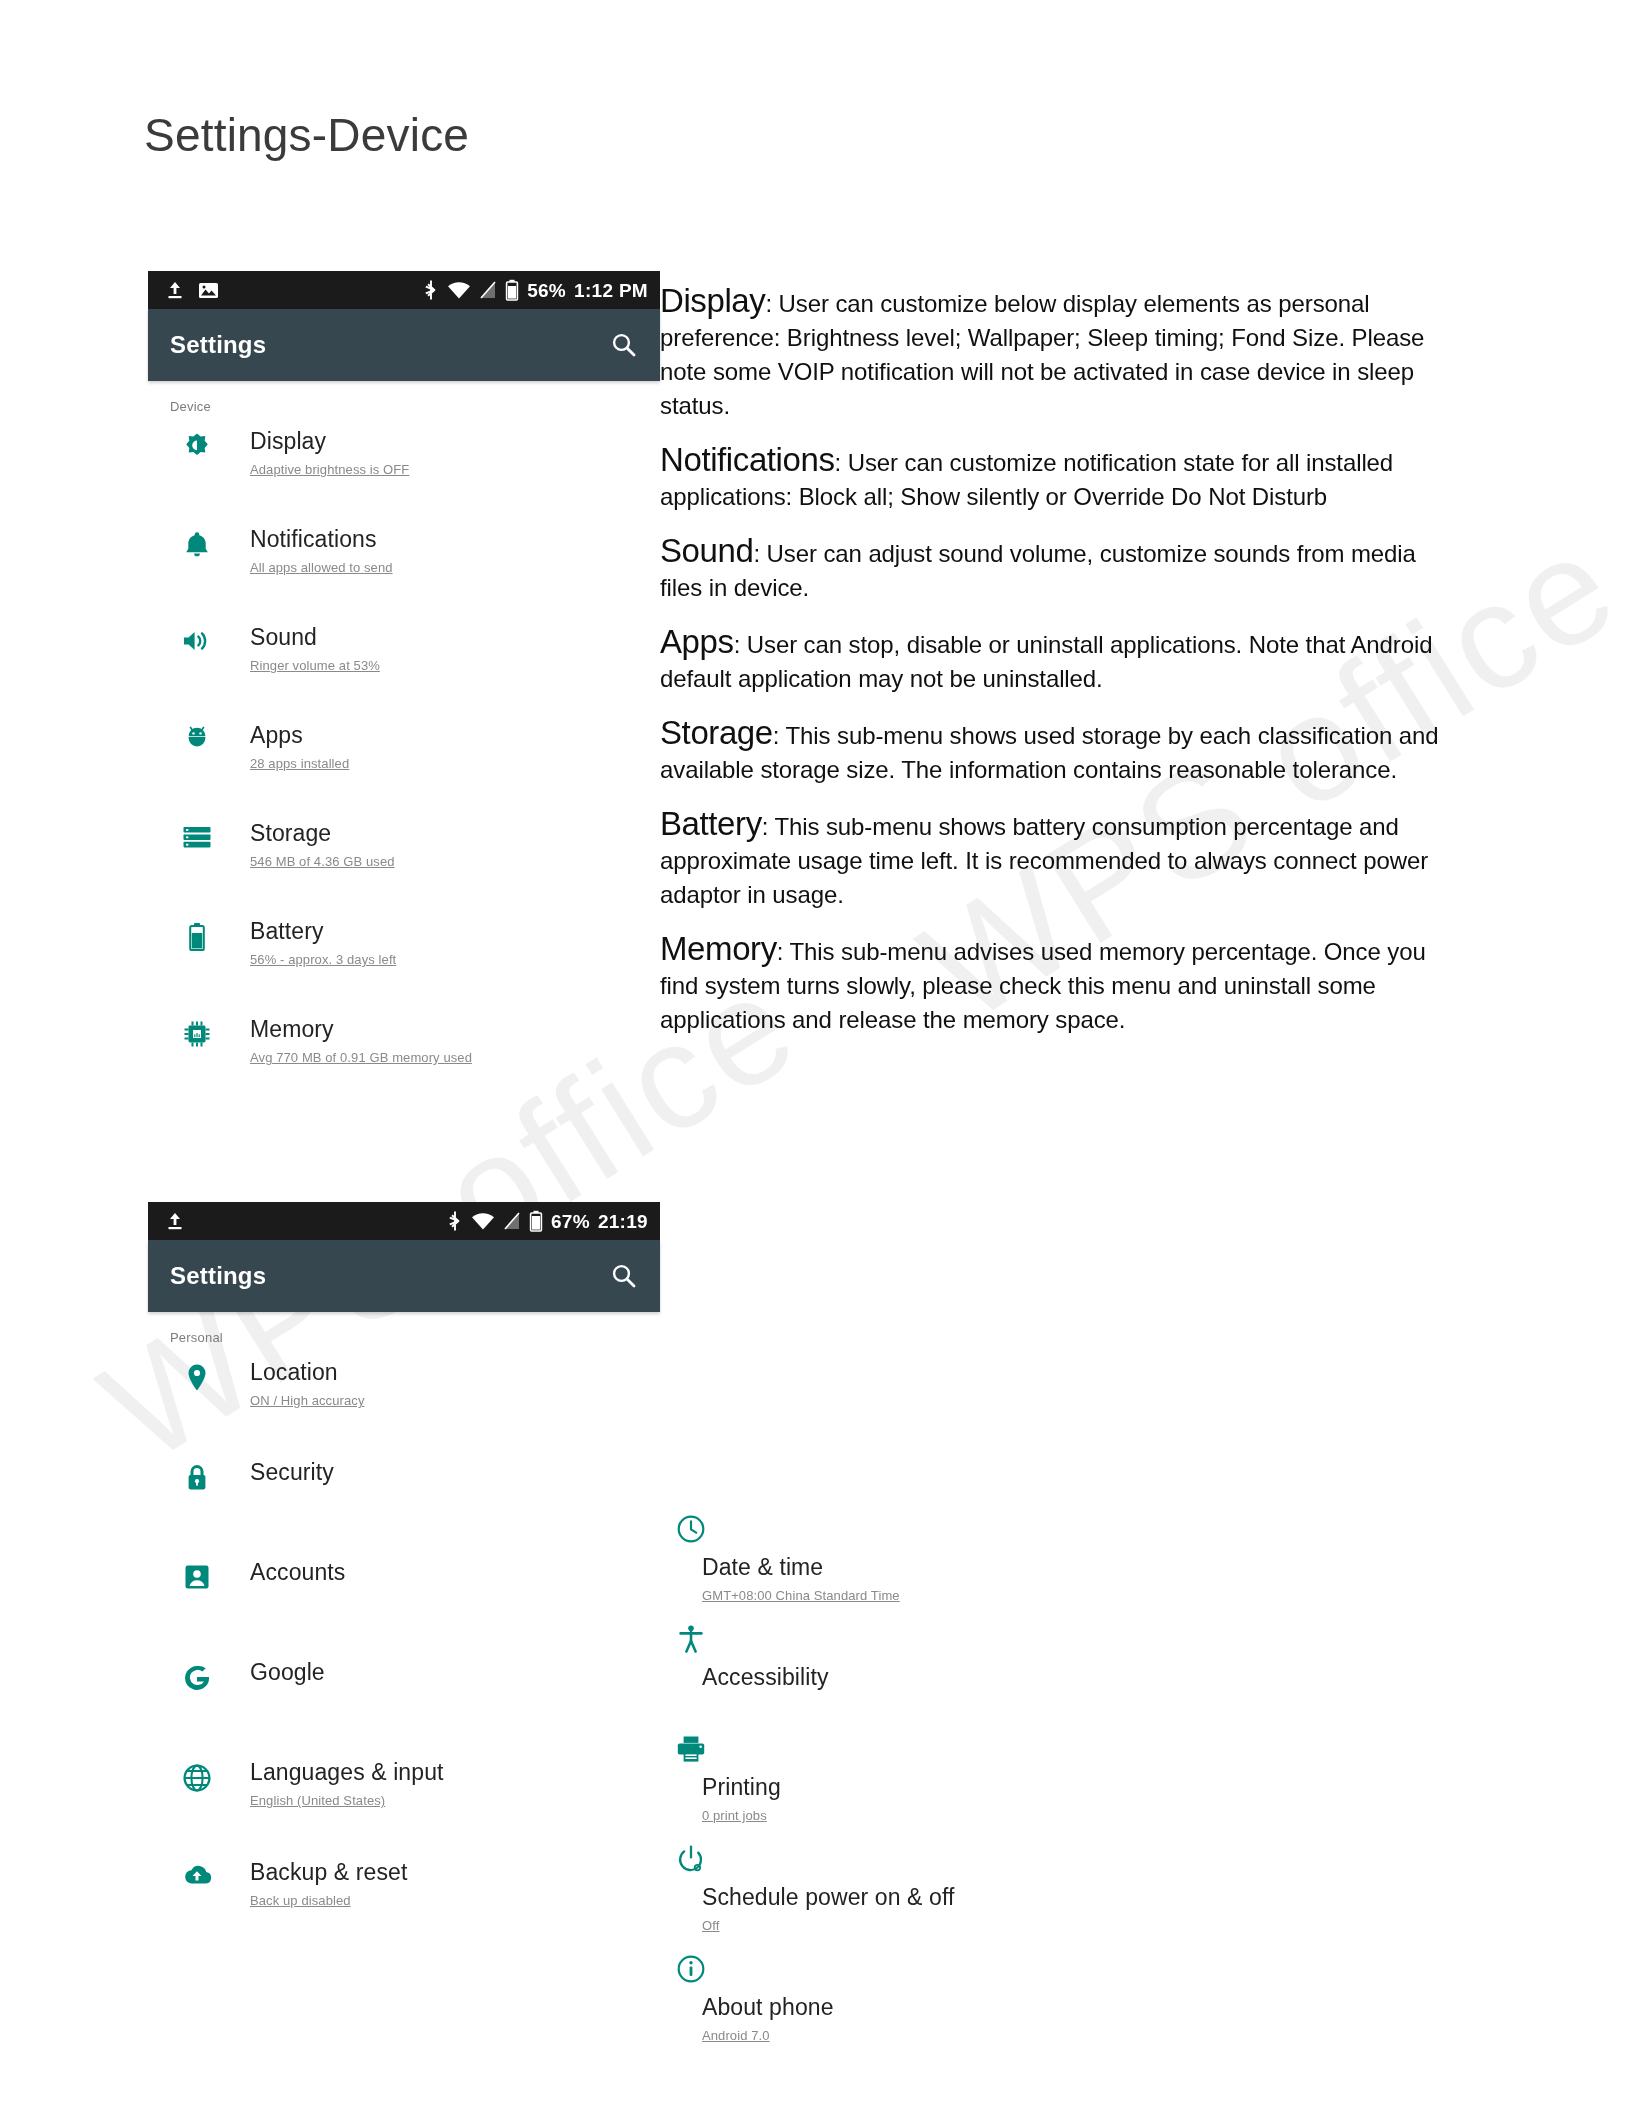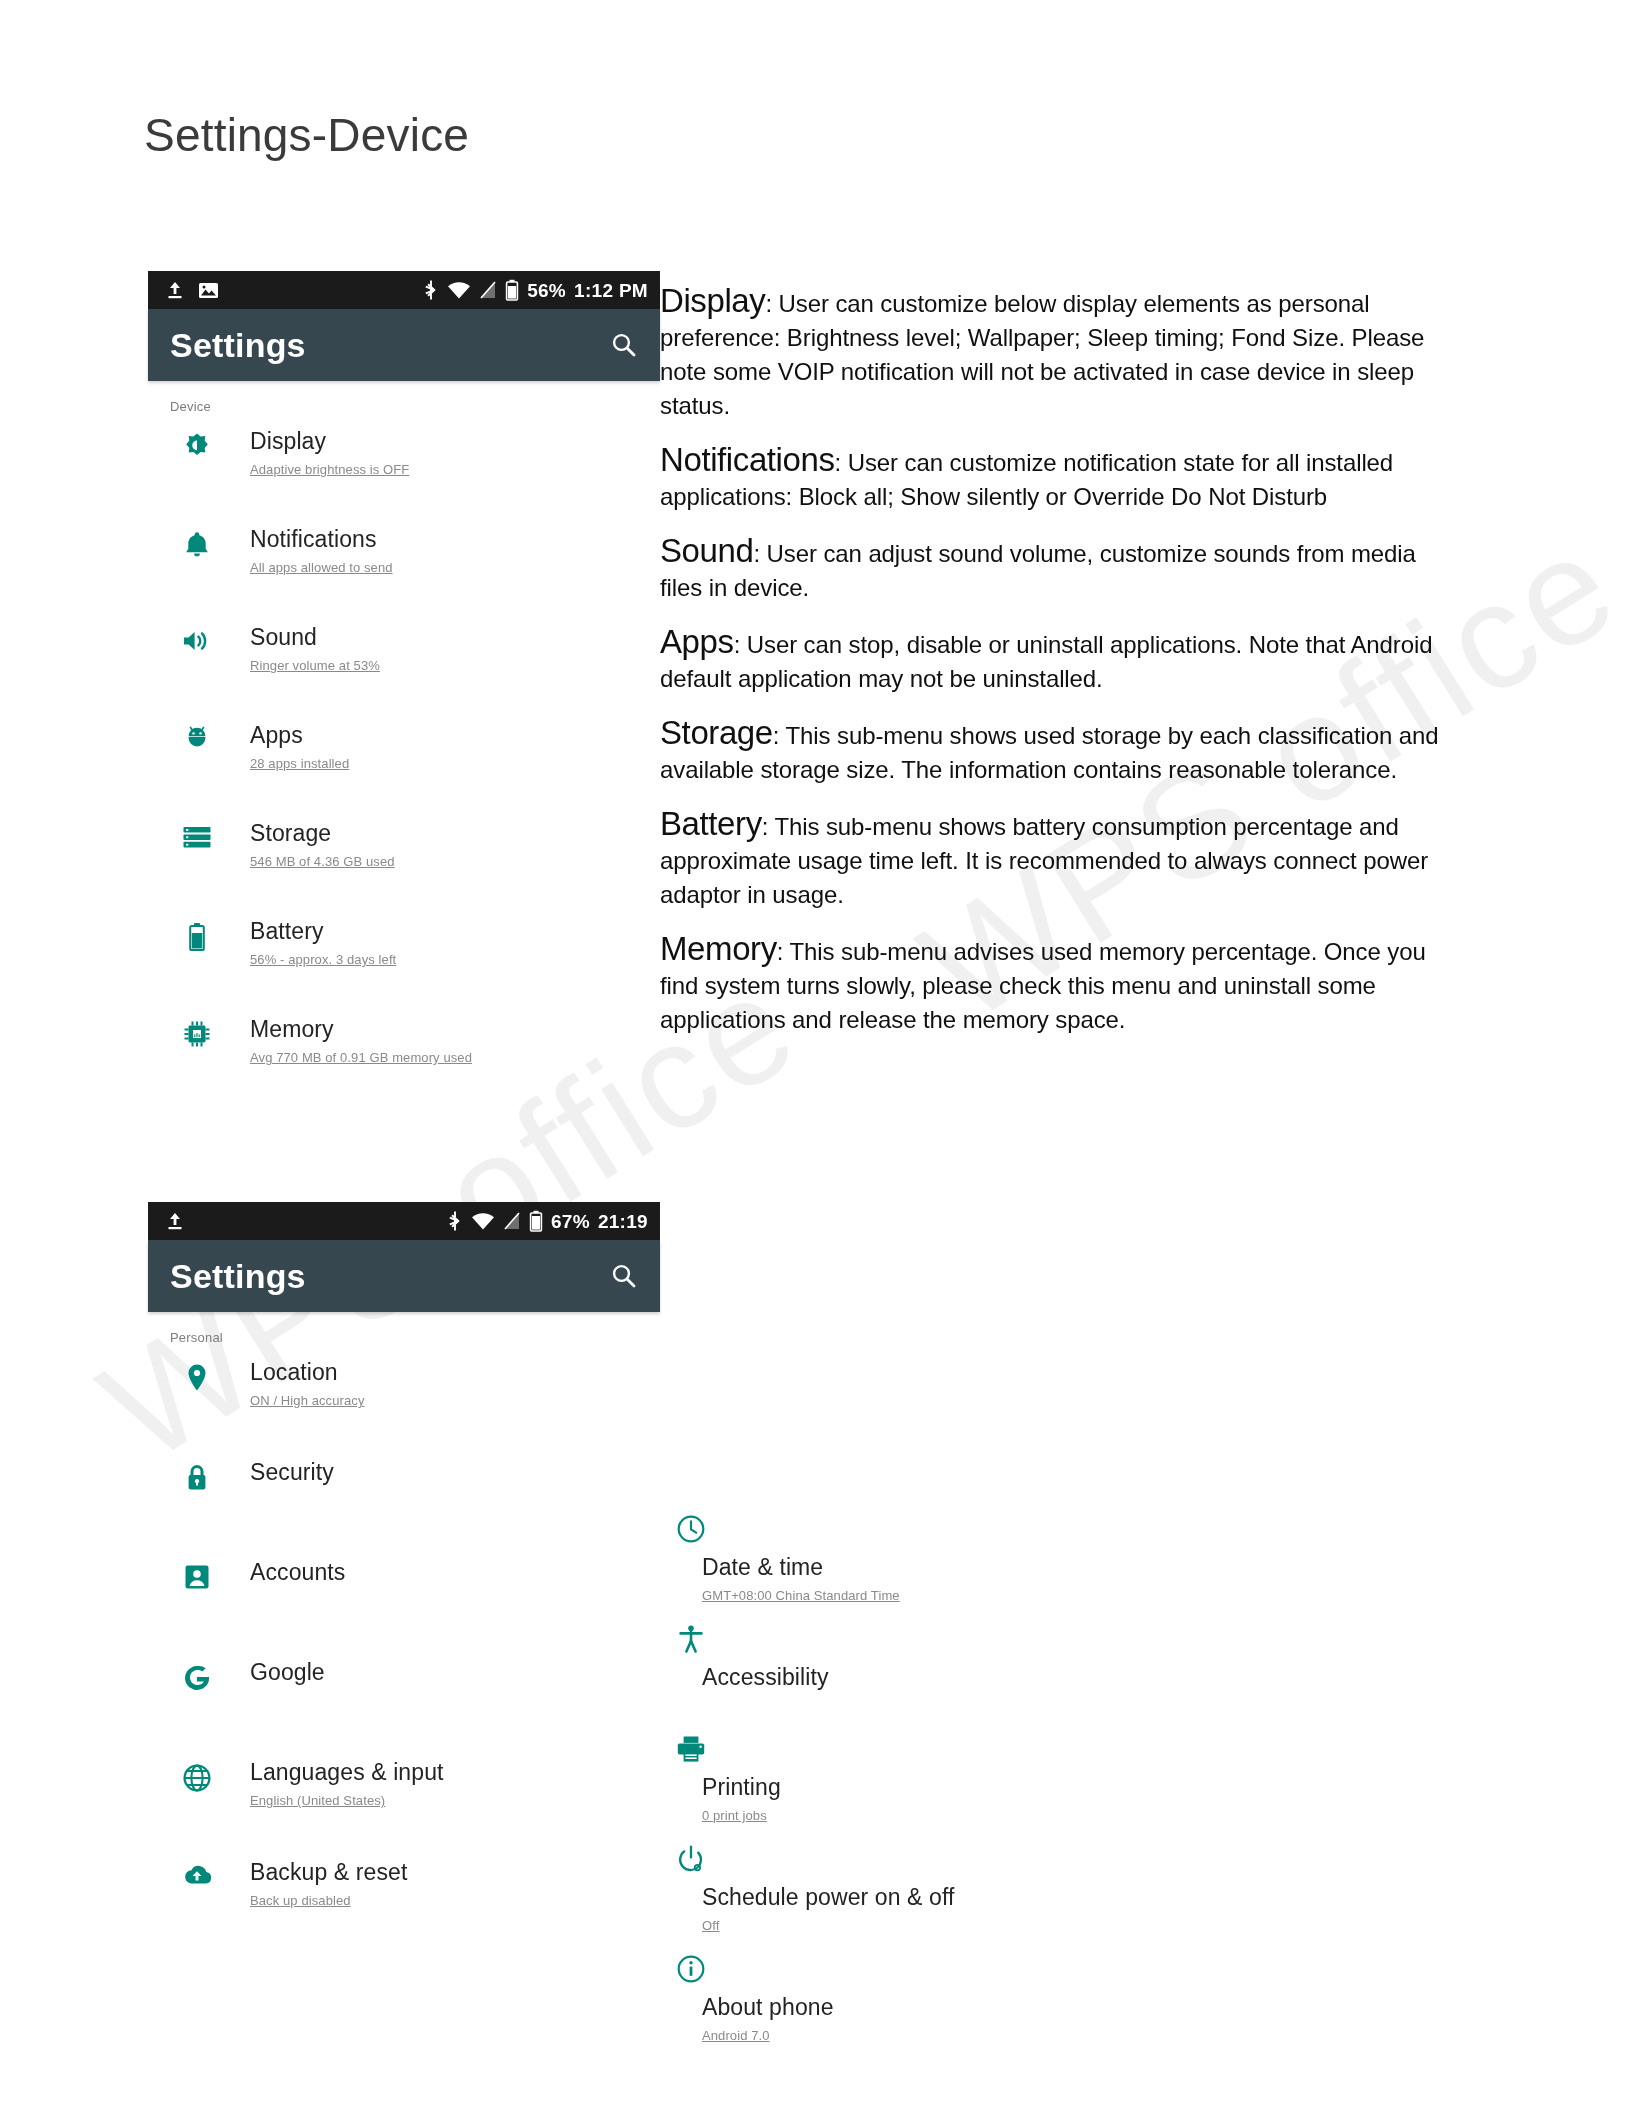--- a/index.html
+++ b/index.html
@@ -82,21 +82,21 @@
     height: 72px;
     background: #37474f;
     display: flex;
     align-items: center;
     padding: 0 22px;
     box-sizing: border-box;
     box-shadow: 0 2px 3px rgba(0,0,0,0.18);
   }
   .appbar-title {
     color: #ffffff;
-    font-size: 34px;
+    font-size: 24px;
     font-weight: 700;
     letter-spacing: 0.2px;
     flex: 1 1 auto;
   }
 
   .section-label {
     font-size: 13px;
     color: #7d7d7d;
     padding: 18px 0 6px 22px;
     letter-spacing: 0.2px;

